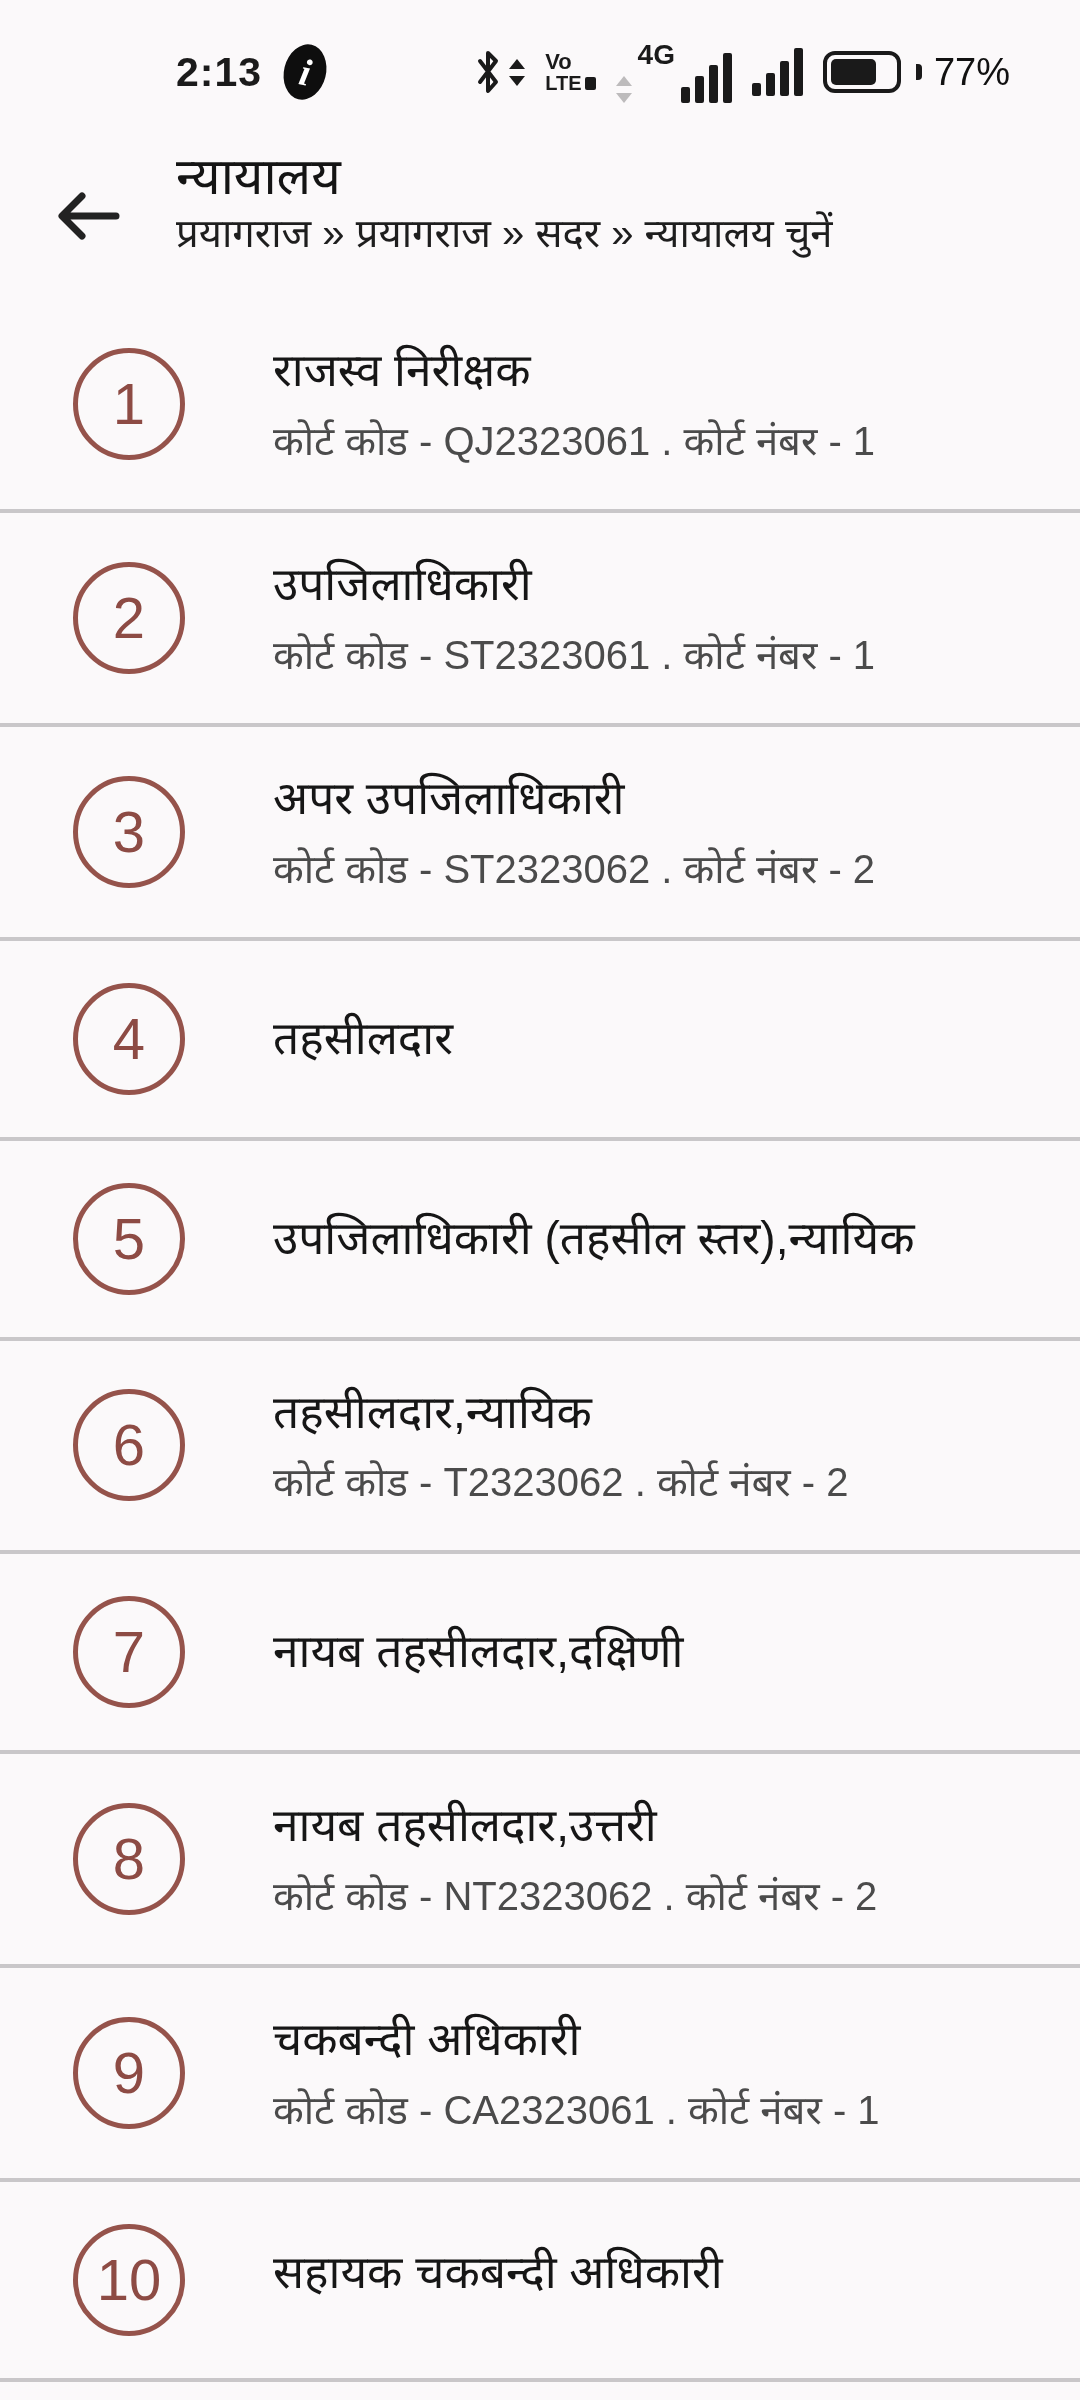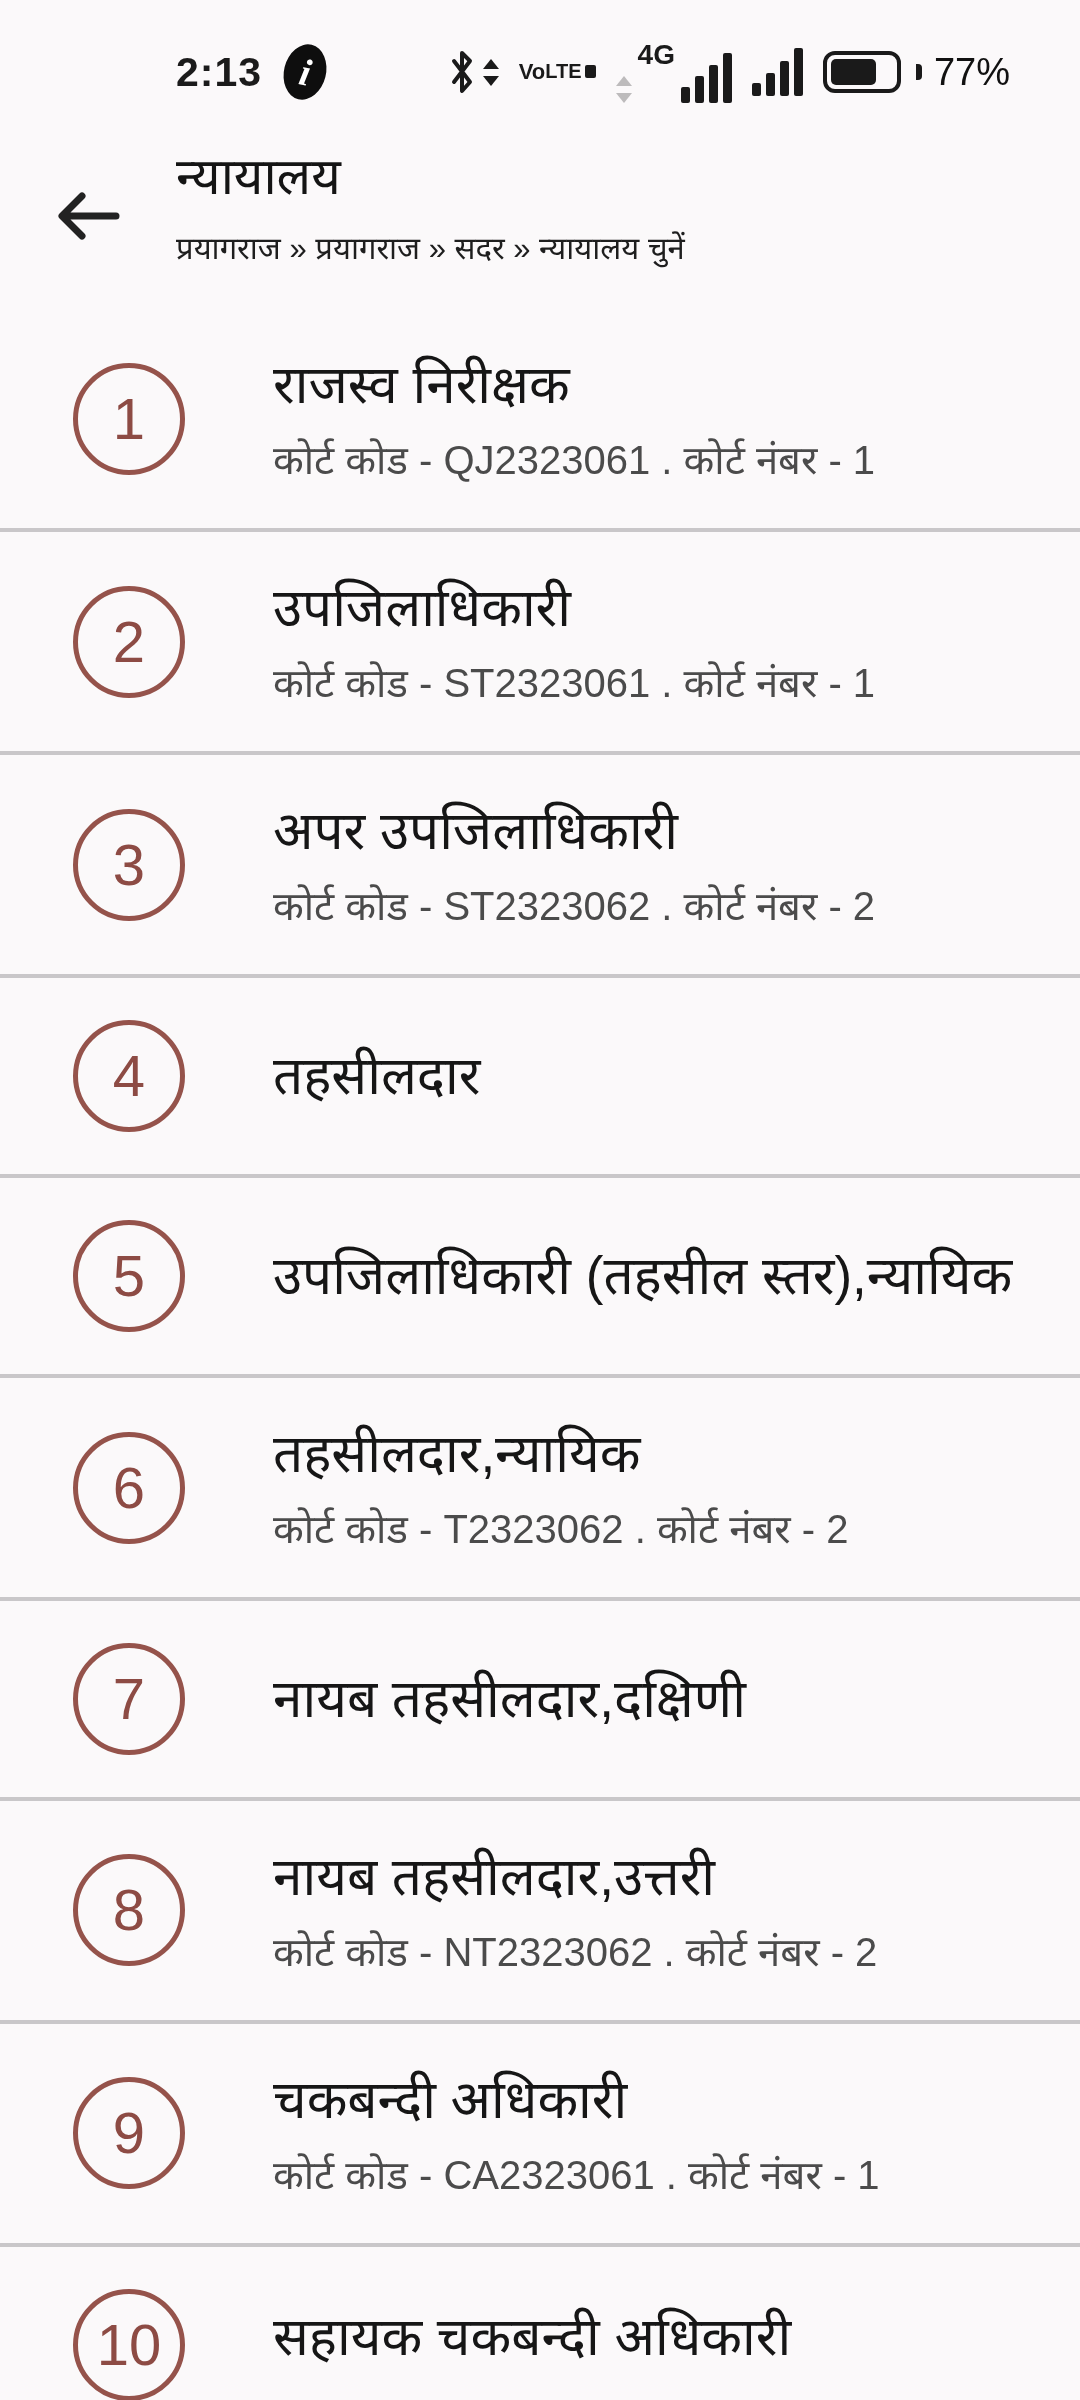--- a/index.html
+++ b/index.html
@@ -32,21 +32,21 @@
     font-style: italic; font-weight: bold; font-size: 38px; transform: rotate(-2deg);
     line-height: 1;
   }
   .status-right { display: flex; align-items: center; gap: 20px; }
   .bt-wrap { display: flex; align-items: center; gap: 5px; }
   .updown { display: flex; flex-direction: column; gap: 7px; align-items: center; }
   .tri-up { width: 0; height: 0; border-left: 8px solid transparent; border-right: 8px solid transparent; border-bottom: 10px solid #1a1a1a; }
   .tri-down { width: 0; height: 0; border-left: 8px solid transparent; border-right: 8px solid transparent; border-top: 10px solid #1a1a1a; }
   .updown.gray .tri-up { border-bottom-color: #bdbbbc; }
   .updown.gray .tri-down { border-top-color: #bdbbbc; }
-  .volte { display: flex; align-items: flex-start; line-height: 1; }
+  .volte { display: flex; flex-direction: column; align-items: flex-start; line-height: 1; }
   .volte .vo { font-size: 22px; font-weight: 700; color: #1a1a1a; }
   .volte .lte-row { display: flex; align-items: center; gap: 3px; }
   .volte .lte { font-size: 20px; font-weight: 700; color: #1a1a1a; }
   .hd-box { width: 11px; height: 13px; background: #1a1a1a; border-radius: 2px; }
   .net-group { display: flex; align-items: flex-end; gap: 6px; }
   .net-label { font-size: 28px; font-weight: 700; color: #1a1a1a; margin-bottom: 34px; line-height: 1; }
   .bars { display: flex; align-items: flex-end; gap: 5px; }
   .bar { width: 9px; background: #1a1a1a; border-radius: 2px; }
   .battery-wrap { display: flex; align-items: center; gap: 12px; }
   .battery { width: 78px; height: 42px; border: 4px solid #1a1a1a; border-radius: 12px; padding: 4px; display: flex; align-items: stretch; }
@@ -56,21 +56,21 @@
 
   
   .header { position: relative; padding: 34px 60px 40px 176px; }
   .back-btn {
     position: absolute; left: 48px; top: 64px;
     width: 80px; height: 80px;
     display: flex; align-items: center; justify-content: center;
     background: transparent; border: none; cursor: pointer;
   }
   .page-title { font-size: 51px; font-weight: 500; color: #141414; line-height: 1.2; }
-  .breadcrumb { margin-top: 22px; font-size: 31px; color: #1e1e1e; line-height: 1.3; }
+  .breadcrumb { font-size: 40px; color: #1e1e1e; line-height: 1.3; }
 
   
   .court-list { width: 100%; }
   .row {
     display: flex;
     align-items: center;
     padding: 42px 60px 42px 73px;
     border-bottom: 4px solid #c9c7c9;
   }
   .num-badge {
@@ -78,21 +78,21 @@
     width: 112px; height: 112px;
     border: 5px solid #95534b;
     border-radius: 50%;
     color: #8d4b44;
     font-size: 58px; font-weight: 400;
     display: flex; align-items: center; justify-content: center;
     margin-right: 88px;
     line-height: 1;
   }
   .row-text { flex: 1; min-width: 0; }
-  .court-name { font-size: 53px; color: #161616; line-height: 1.3; font-weight: 500; }
+  .court-name { font-size: 46px; color: #161616; line-height: 1.3; font-weight: 500; }
   .court-details { font-size: 40px; color: #4b4b4b; margin-top: 14px; line-height: 1.3; }
 </style>
 </head>
 <body>
 
 <div class="status-bar">
   <div class="status-left">
     <span class="time">2:13</span>
     <span class="noti-oval">
       <span>i</span>

